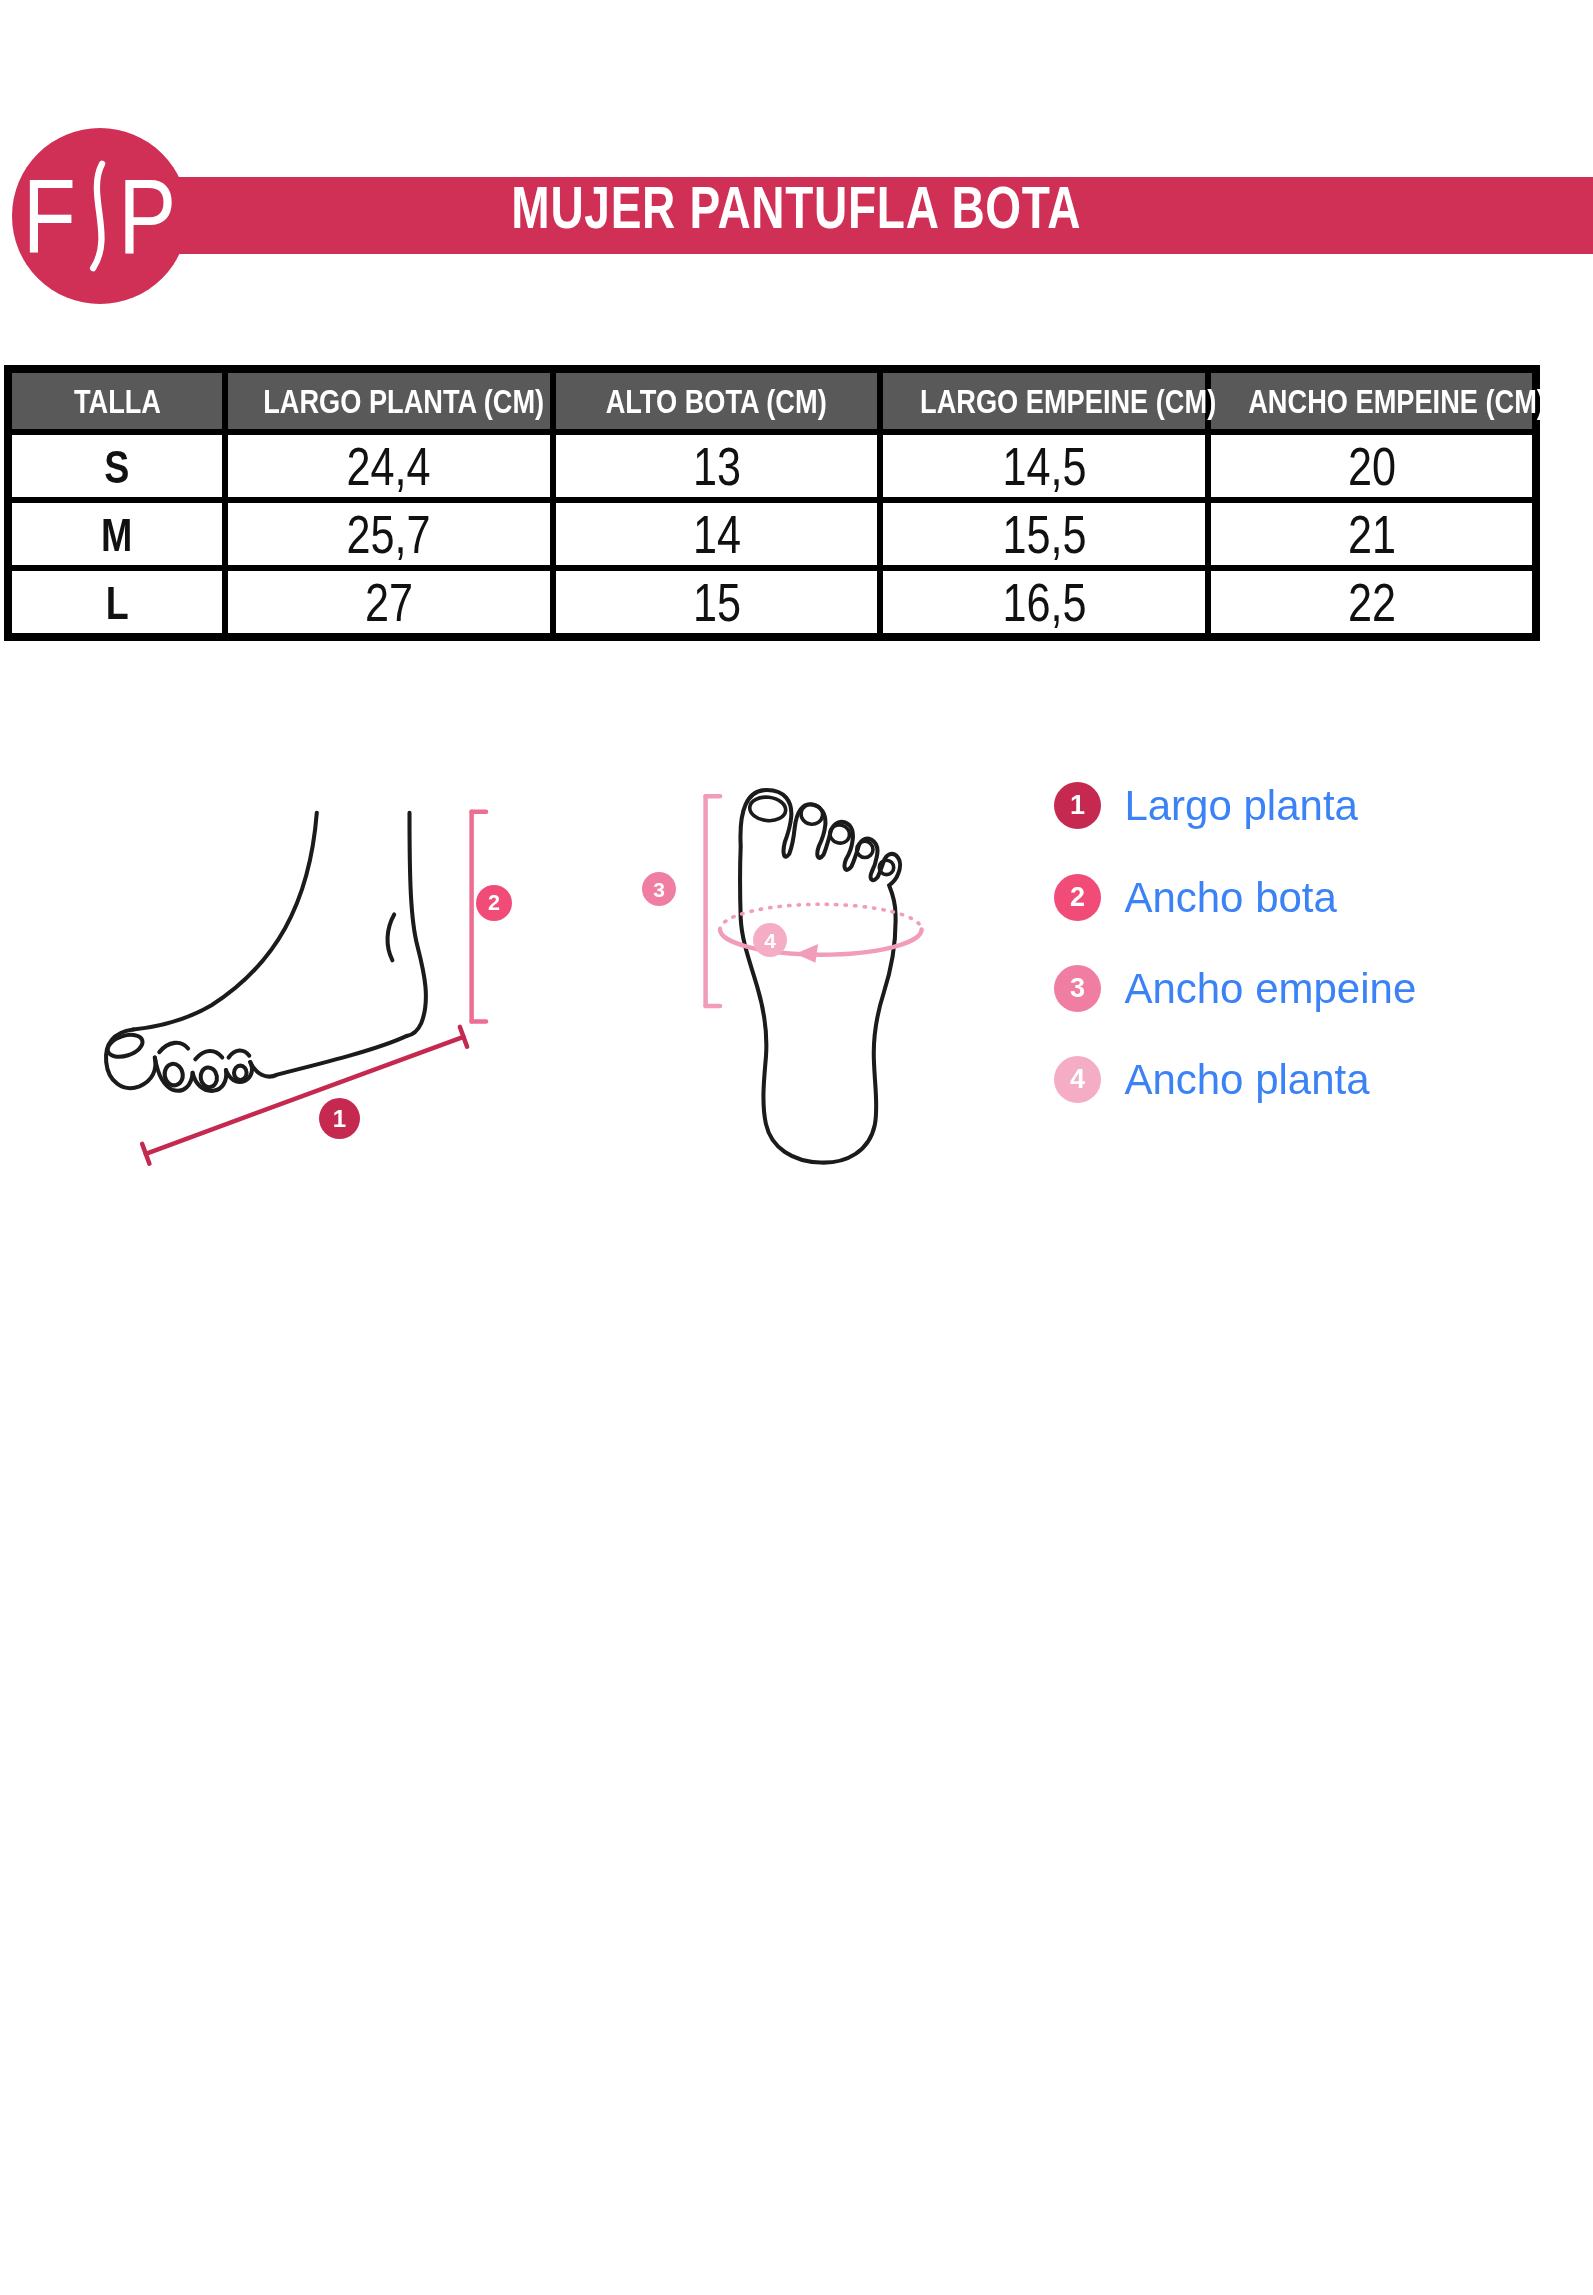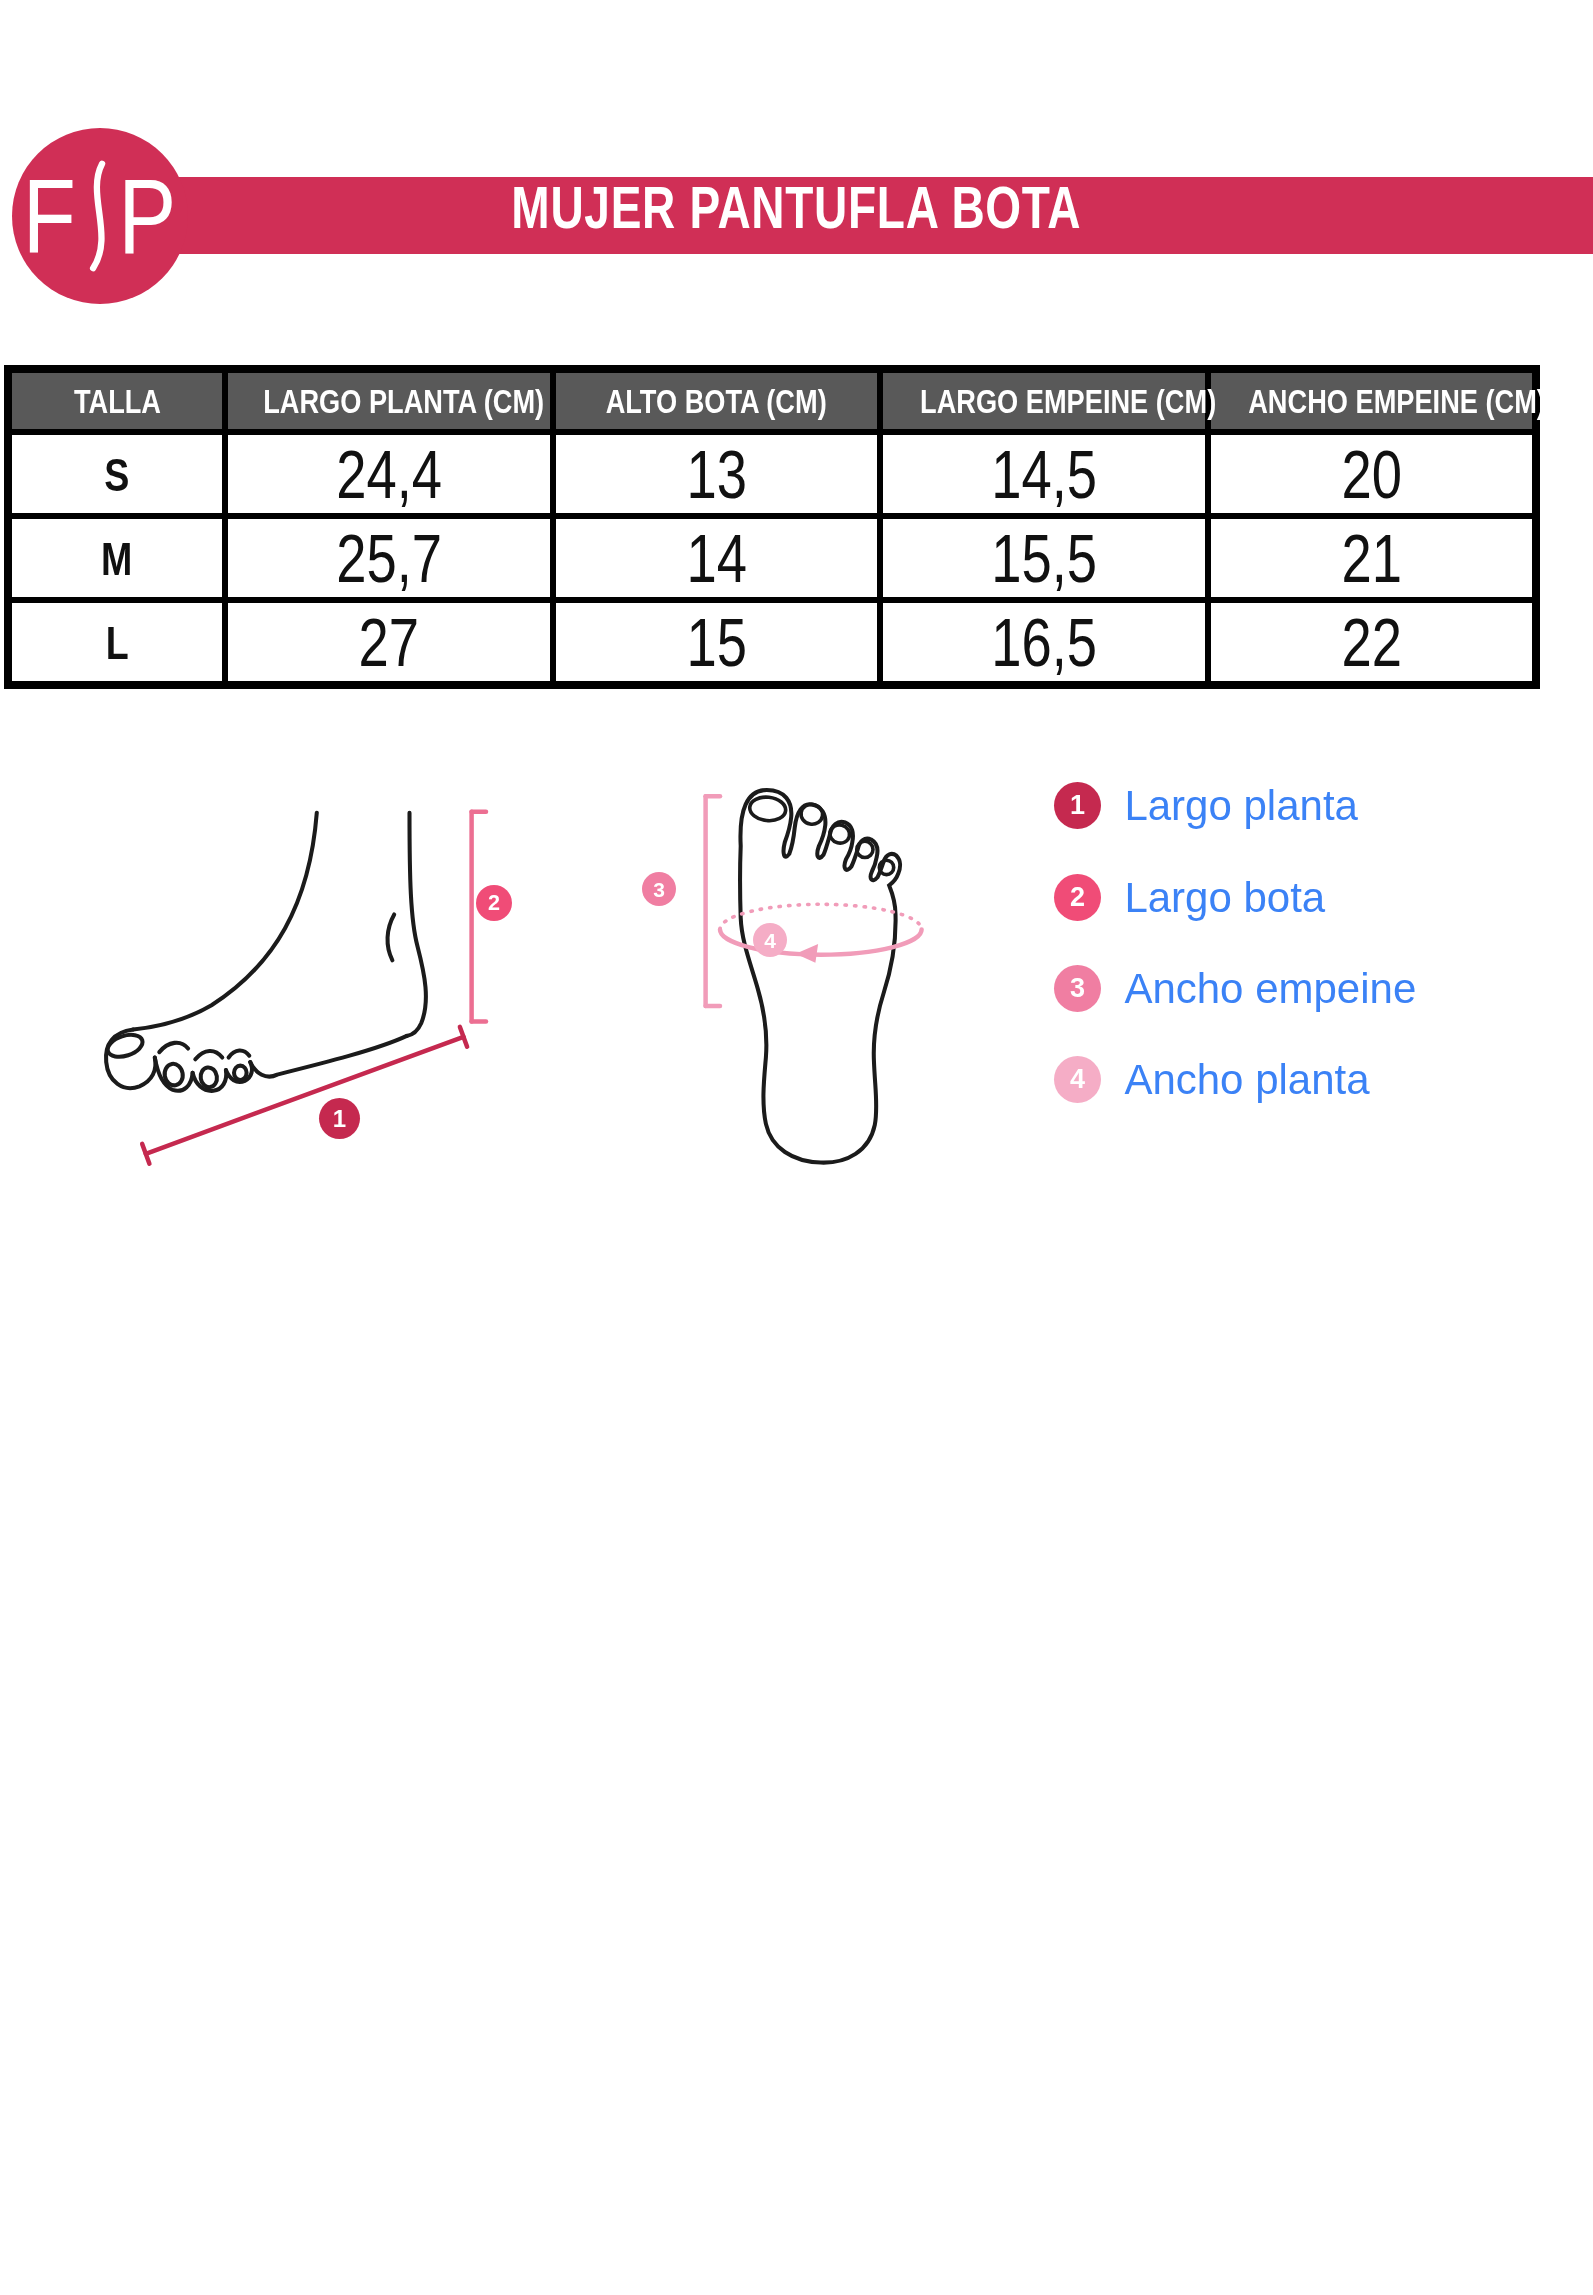--- a/index.html
+++ b/index.html
@@ -14,21 +14,21 @@
   .title{color:#fff;font-size:59px;font-weight:bold;letter-spacing:0.9px;transform:scaleX(0.78);}
   .logo-circle{position:absolute;left:11.7px;top:128px;width:176px;height:176px;border-radius:50%;
                background:#D02F56;display:flex;align-items:center;justify-content:center;gap:3.6px;}
   .logo-letter{color:#fff;font-size:106px;font-weight:400;line-height:1;transform:scaleX(0.82);}
 
   
   table.size{position:absolute;left:4px;top:365px;width:1536px;border-collapse:collapse;
              table-layout:fixed;border:8px solid #000;}
   table.size th,table.size td{border:6.3px solid #000;text-align:center;vertical-align:middle;padding:0;}
   table.size th{background:#595959;color:#fff;height:56px;font-size:34px;font-weight:bold;}
-  table.size td{background:#fff;color:#111;height:58px;font-size:68px;font-weight:400;}
+  table.size td{background:#fff;color:#111;height:58px;font-size:54px;font-weight:400;}
   table.size td.size-col{font-weight:bold;font-size:47px;}
   col.c-talla{width:14.2%;} col.c-rest{width:21.45%;}
 
   
   .diagram-svg{position:absolute;}
   .marker{position:absolute;border-radius:50%;color:#fff;font-weight:bold;
           display:flex;align-items:center;justify-content:center;line-height:1;}
   .m1{background:#C5294F;} .m2{background:#F04C77;} .m3{background:#F07EA2;} .m4{background:#F5ADC6;}
 
   
@@ -168,21 +168,21 @@
   <div class="marker m2" style="left:476px;top:885px;width:36px;height:36px;font-size:21.6px;">2</div>
   <div class="marker m3" style="left:642px;top:872px;width:34px;height:34px;font-size:21px;">3</div>
   <div class="marker m4" style="left:753px;top:923px;width:34px;height:34px;font-size:21px;">4</div>
 
   <div class="legend-row" style="top:782px;">
     <div class="legend-badge m1">1</div>
     <span class="legend-label">Largo planta</span>
   </div>
   <div class="legend-row" style="top:874px;">
     <div class="legend-badge m2">2</div>
-    <span class="legend-label">Largo bota</span>
+    <span class="legend-label">Ancho bota</span>
   </div>
   <div class="legend-row" style="top:965px;">
     <div class="legend-badge m3">3</div>
     <span class="legend-label">Ancho empeine</span>
   </div>
   <div class="legend-row" style="top:1056px;">
     <div class="legend-badge m4">4</div>
     <span class="legend-label">Ancho planta</span>
   </div>
 

